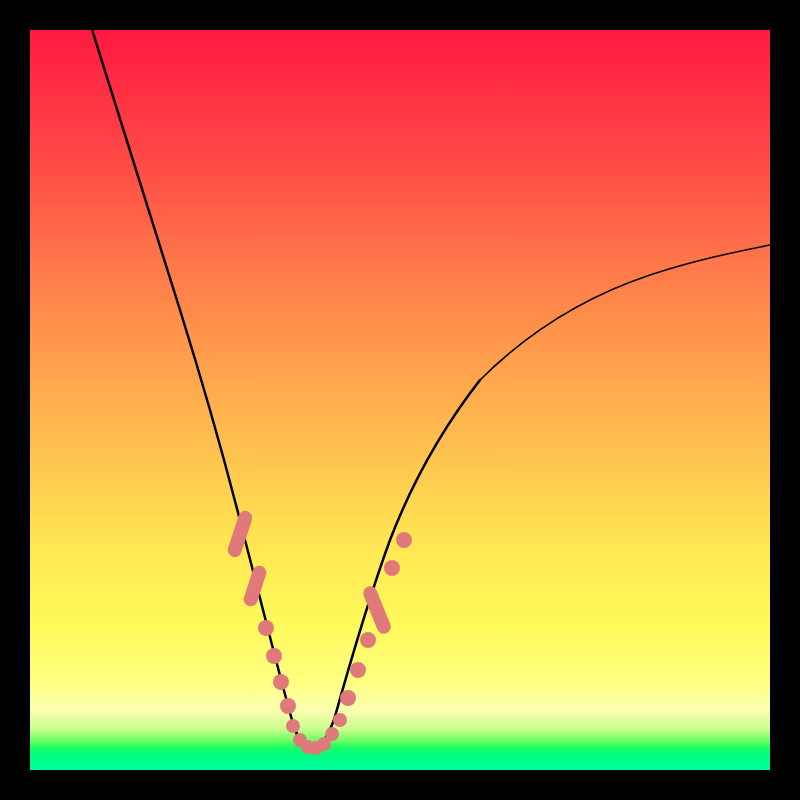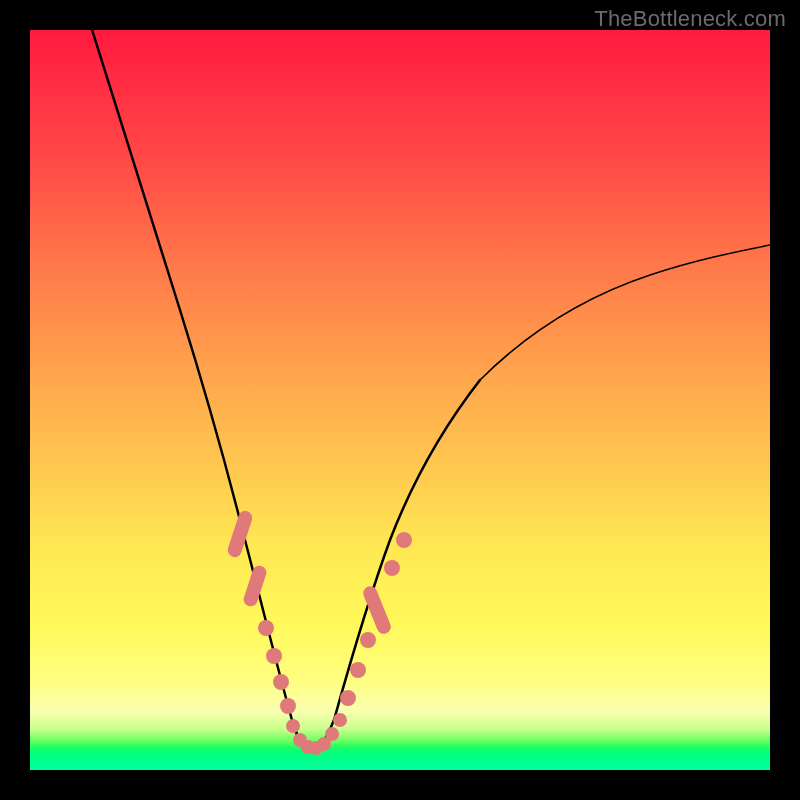--- a/index.html
+++ b/index.html
@@ -83,21 +83,20 @@
   .marker-pill {
     fill: #e07a7a;
     stroke: none;
   }
 </style>
 </head>
 <body>
 
 <div class="frame">
 
-  <div class="watermark">TheBottleneck.com</div>
 
   <div class="plot">
     <svg class="curves" viewBox="0 0 740 740" preserveAspectRatio="none">
 
       <path class="curve-main" d="M 59 -10
                C 75 40, 110 150, 150 280
                C 175 360, 195 430, 215 510
                C 232 575, 248 640, 262 690
                C 270 715, 274 722, 278 720"></path>
 

